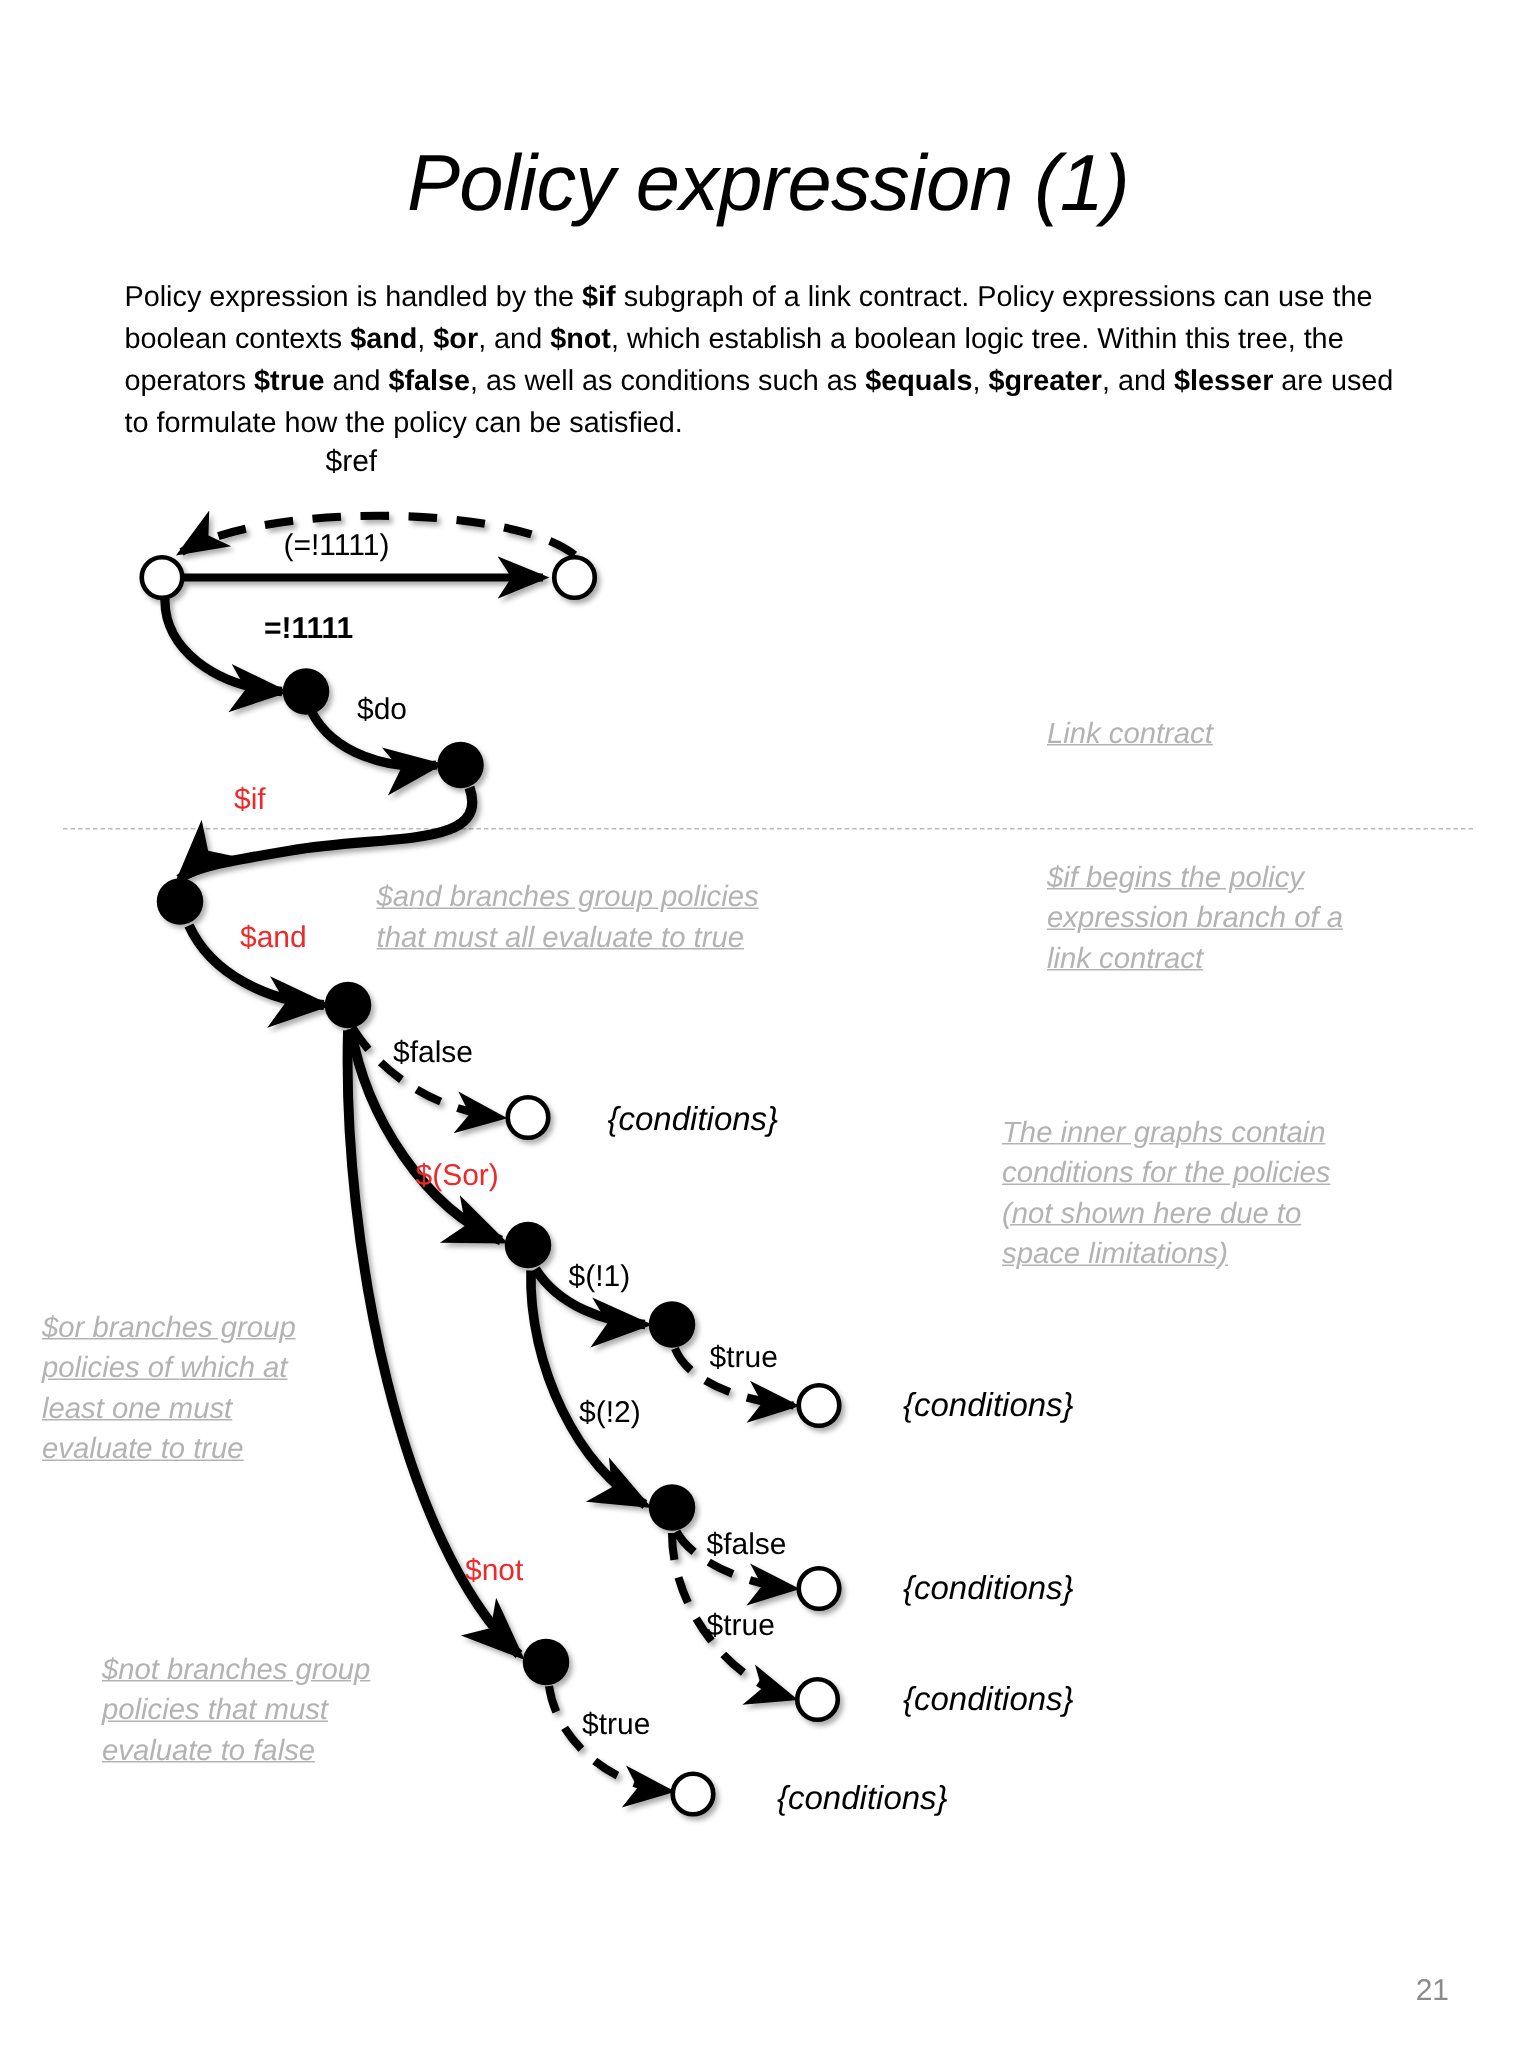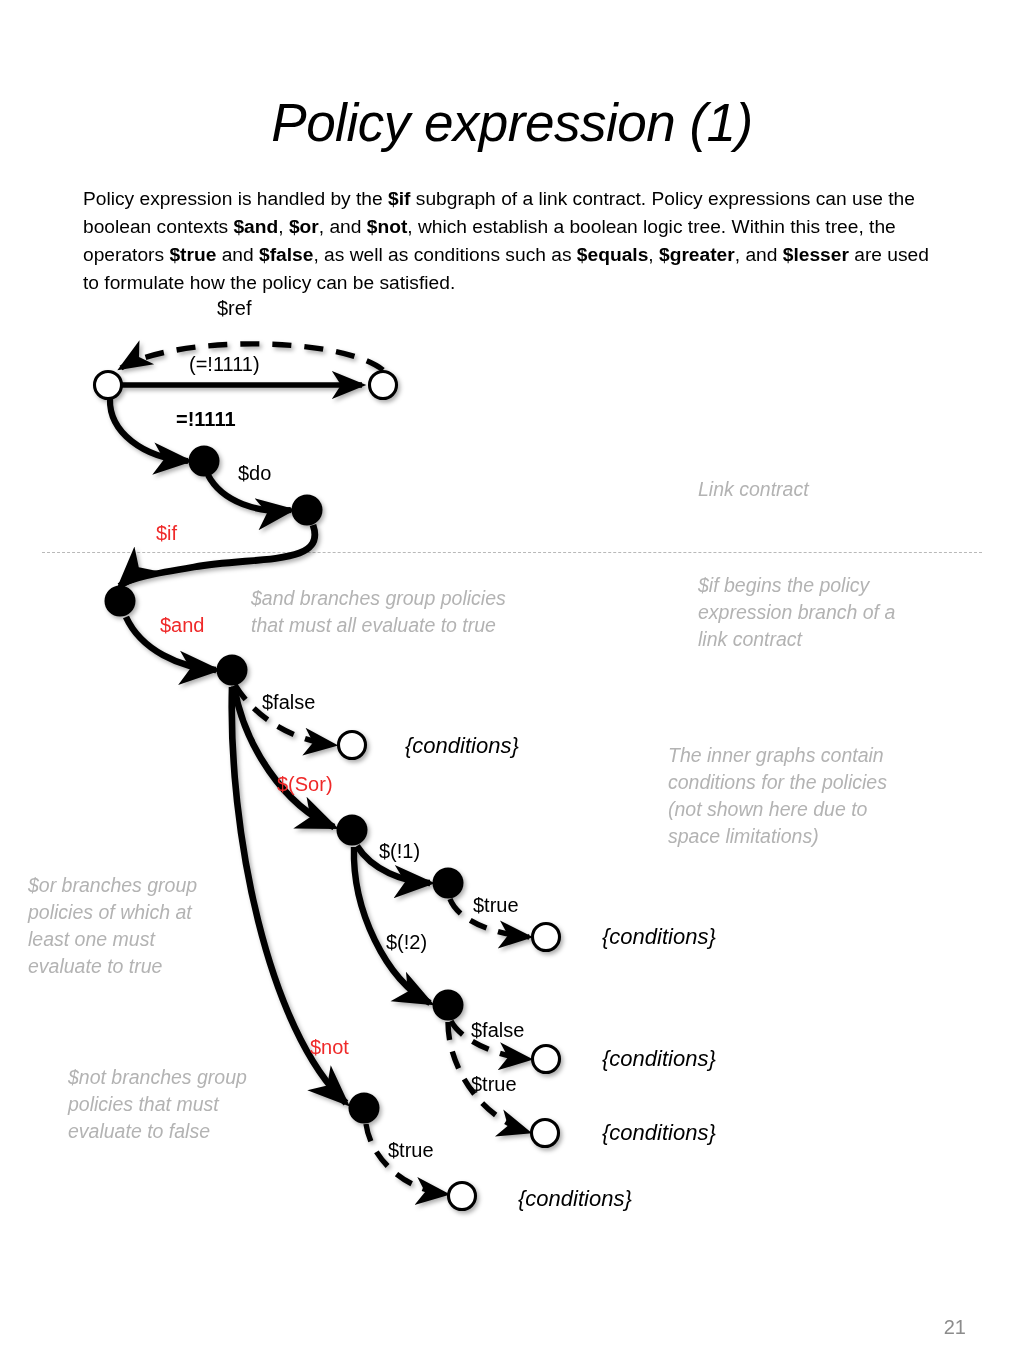--- a/index.html
+++ b/index.html
@@ -84,20 +84,21 @@
     font-size: 22px;
   }
 
   
   .annot {
     position: absolute;
     font-style: italic;
     font-size: 19.5px;
     line-height: 1.38;
     color: #b3b3b3;
+    text-decoration: underline;
   }
 
   
   #page-number {
     position: absolute;
     right: 58px;
     bottom: 26px;
     font-size: 20px;
     color: #8c8c8c;
   }
@@ -199,17 +200,17 @@
   <div class="annot" style="left:698px; top:476px; width:230px;">Link contract</div>
 
   <div class="annot" style="left:698px; top:572px; width:218px;">$if begins the policy expression branch of a link contract</div>
 
   <div class="annot" style="left:251px; top:585px; width:290px;">$and branches group policies that must all evaluate to true</div>
 
   <div class="annot" style="left:668px; top:742px; width:248px;">The inner graphs contain conditions for the policies (not shown here due to space limitations)</div>
 
   <div class="annot" style="left:28px; top:872px; width:192px;">$or branches group policies of which at least one must evaluate to true</div>
 
-  <div class="annot" style="left:68px; top:1064px; width:210px;">$not branches group policies that must evaluate to false</div>
+  <div class="annot" style="left:68px; top:1100px; width:210px;">$not branches group policies that must evaluate to false</div>
 
   <div id="page-number">21</div>
 
 </div>
 
 </body></html>

